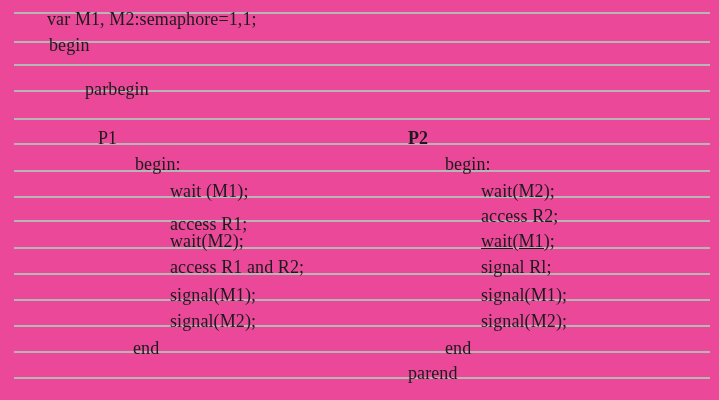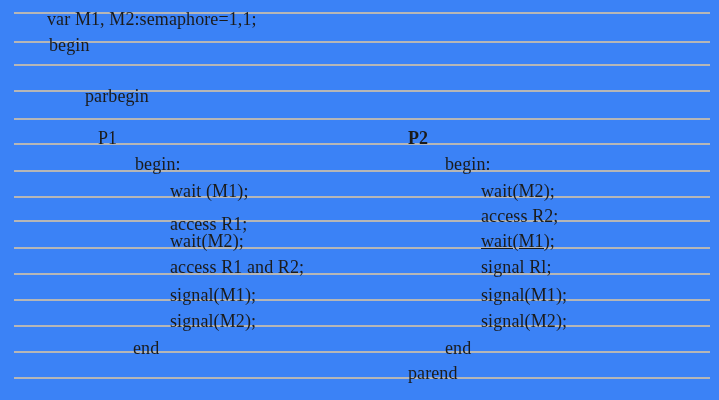--- a/index.html
+++ b/index.html
@@ -4,21 +4,21 @@
 <style>
   html, body {
     margin: 0;
     padding: 0;
     background: #ffffff;
   }
   .page {
     position: relative;
     width: 719px;
     height: 400px;
-    background: #3b82f6;
+    background: #ec4899;
     overflow: hidden;
     font-family: "Liberation Serif", "DejaVu Serif", serif;
     color: #1b1b1b;
   }
   .rule {
     position: absolute;
     left: 14px;
     width: 696px;
     height: 1.5px;
     background: #b6b6b6;
@@ -27,21 +27,21 @@
   .txt {
     position: absolute;
     font-size: 18px;
     line-height: 18px;
     white-space: pre;
     letter-spacing: 0.1px;
   }
   
   .r-var      { left: 47px;  top: 10px;  }
   .r-begin    { left: 49px;  top: 36px;  }
-  .r-parbegin { left: 85px;  top: 87px;  }
+  .r-parbegin { left: 85px;  top: 80px;  }
   .p1-label   { left: 98px;  top: 129px; }
   .p2-label   { left: 408px; top: 129px; font-weight: bold; }
   .p1-begin   { left: 135px; top: 155px; }
   .p2-begin   { left: 445px; top: 155px; }
   .p1-s0 { left: 170px; top: 182px; text-align: center; }
   .p1-s1 { left: 170px; top: 215px; }
   .p1-s2 { left: 170px; top: 232px; }
   .p1-s3 { left: 170px; top: 258px; text-align: right; }
   .p1-s4 { left: 170px; top: 286px; }
   .p1-s5 { left: 170px; top: 312px; }

